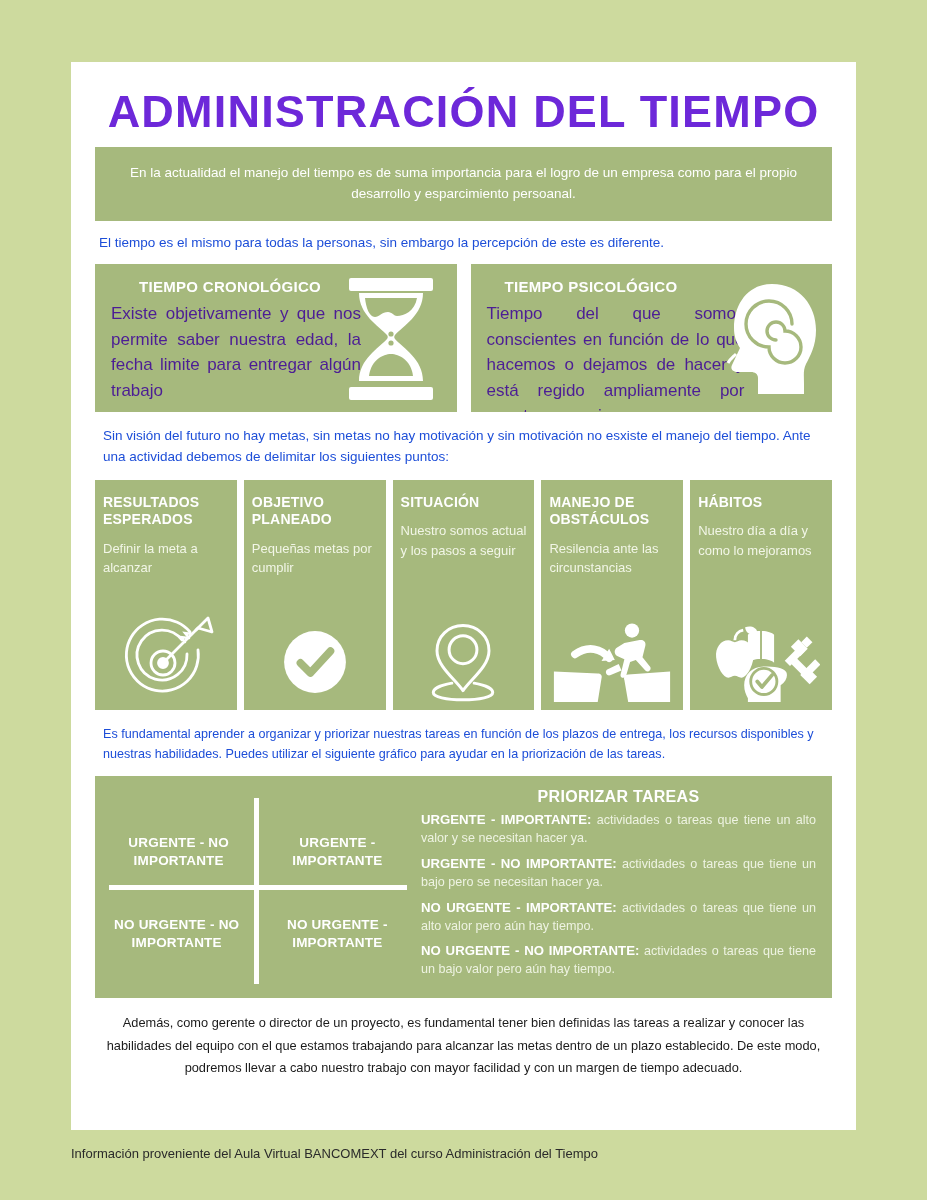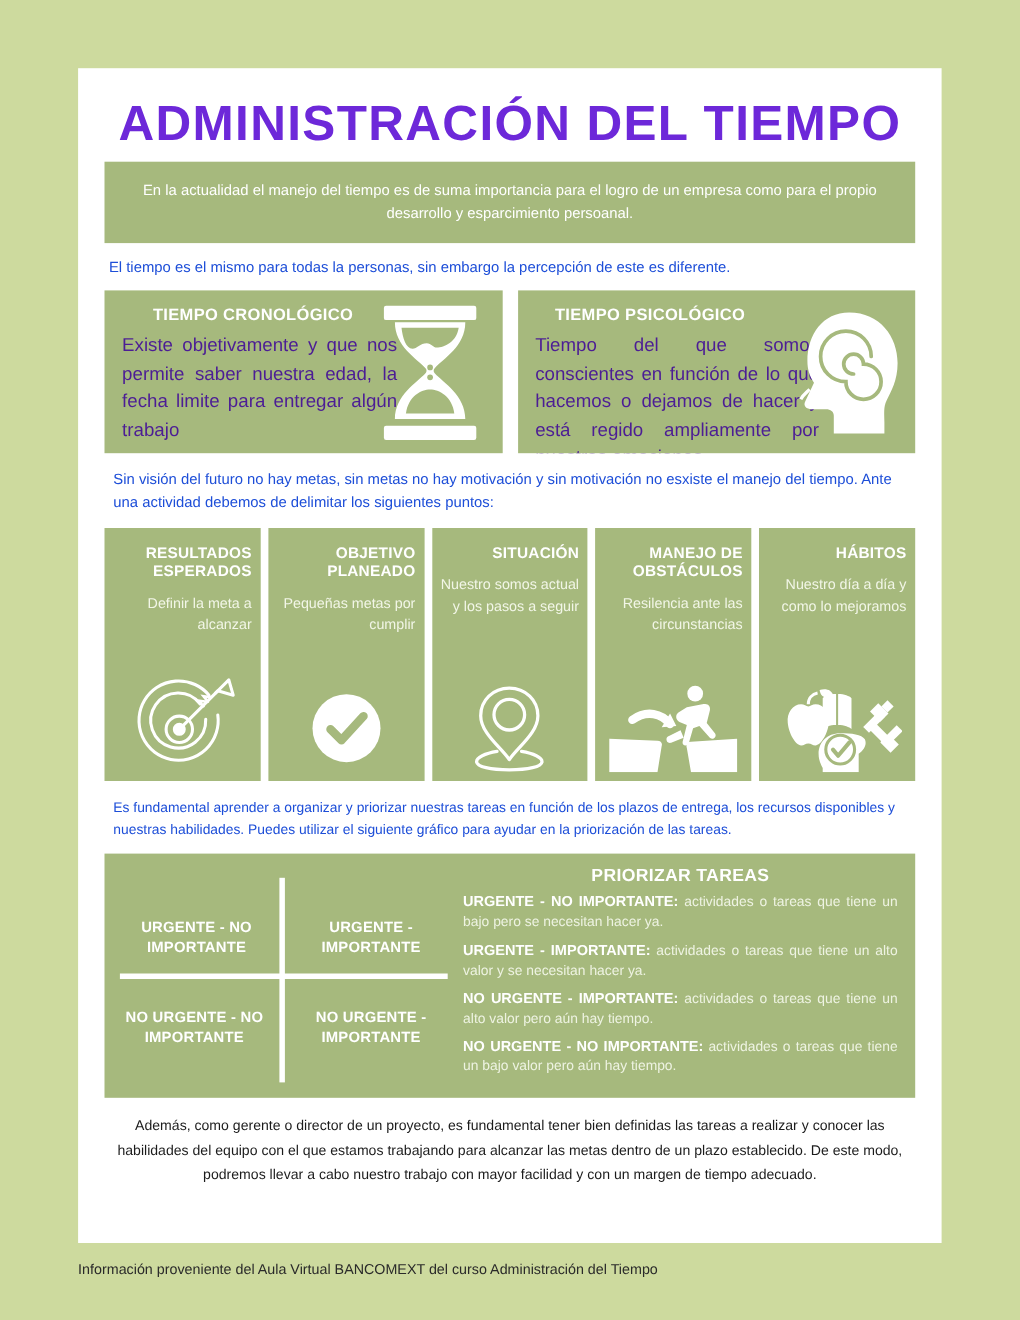--- a/index.html
+++ b/index.html
@@ -100,21 +100,21 @@
     display:flex;
     gap:7px;
     margin:0 6px;
   }
   .col{
     background:#a6b97d;
     flex:1 1 0;
     height:230px;
     padding:14px 8px 8px 8px;
     box-sizing:border-box;
-    text-align:right;
+    text-align:left;
     position:relative;
     overflow:hidden;
   }
   .col h4{
     margin:0;
     color:#ffffff;
     font-size:14px;
     font-weight:bold;
     line-height:1.25;
     letter-spacing:.2px;
@@ -362,24 +362,24 @@
         <div class="q q1">URGENTE - NO IMPORTANTE</div>
         <div class="q q2">URGENTE - IMPORTANTE</div>
         <div class="q q3">NO URGENTE - NO IMPORTANTE</div>
         <div class="q q4">NO URGENTE - IMPORTANTE</div>
       </div>
 
       <div class="prior">
         <div class="ptitle">PRIORIZAR TAREAS</div>
 
         <div class="pitem">
+          <b>URGENTE - IMPORTANTE:</b><span> actividades o tareas que tiene un alto valor y se necesitan hacer ya.</span>
+        </div>
+        <div class="pitem">
           <b>URGENTE - NO IMPORTANTE:</b><span> actividades o tareas que tiene un bajo pero se necesitan hacer ya.</span>
-        </div>
-        <div class="pitem">
-          <b>URGENTE - IMPORTANTE:</b><span> actividades o tareas que tiene un alto valor y se necesitan hacer ya.</span>
         </div>
         <div class="pitem">
           <b>NO URGENTE - IMPORTANTE:</b><span> actividades o tareas que tiene un alto valor pero aún hay tiempo.</span>
         </div>
         <div class="pitem">
           <b>NO URGENTE - NO IMPORTANTE:</b><span> actividades o tareas que tiene un bajo valor pero aún hay tiempo.</span>
         </div>
       </div>
 
     </div>

